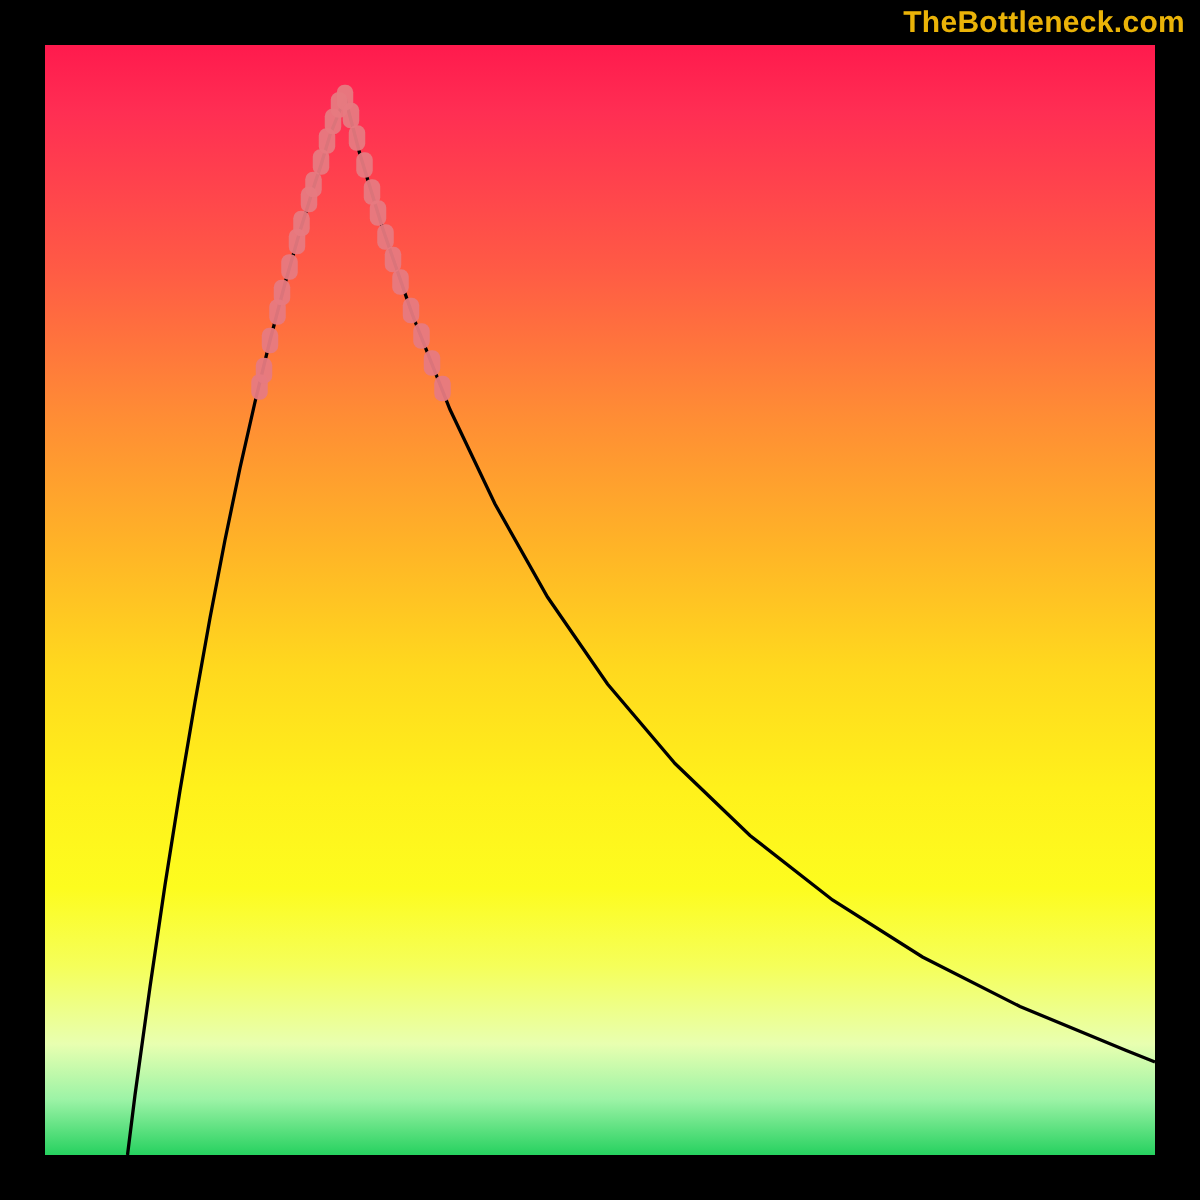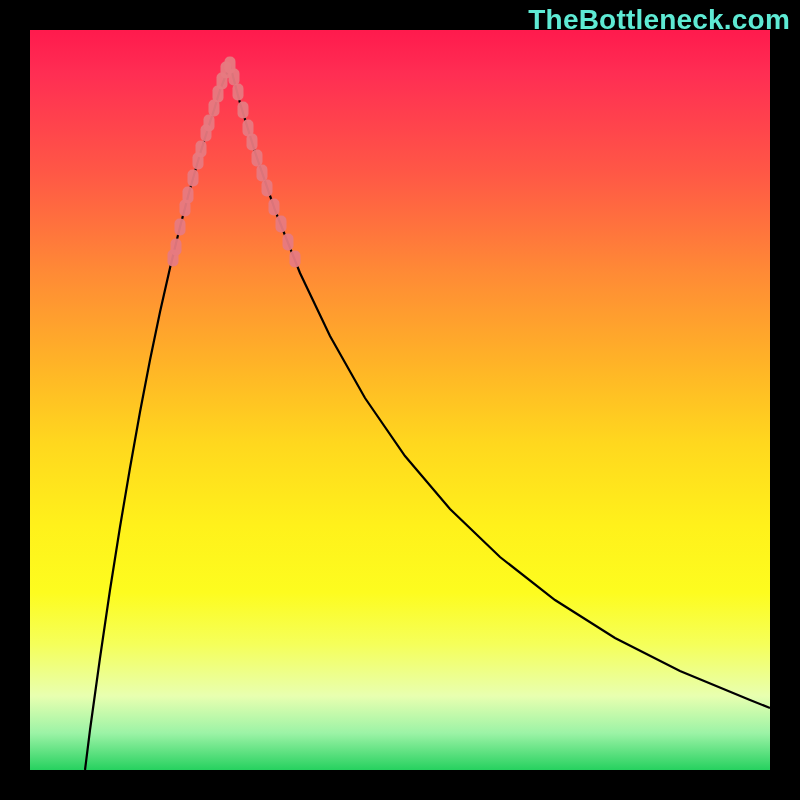--- a/index.html
+++ b/index.html
@@ -30,23 +30,23 @@
       #f5ff5a 83%,
       #e8ffb0 90%,
       #9cf3a6 95%,
       #26d15f 100%
     );
   }
   .watermark {
     position: absolute;
     top: 4px;
     right: 10px;
-    font-size: 28px;
+    font-size: 20px;
     font-weight: 600;
-    color: #5eead4;
+    color: #eab308;
     letter-spacing: 0.2px;
     user-select: none;
   }
   svg.curves {
     position: absolute;
     left: 0;
     top: 0;
     width: 740px;
     height: 740px;
     overflow: visible;

